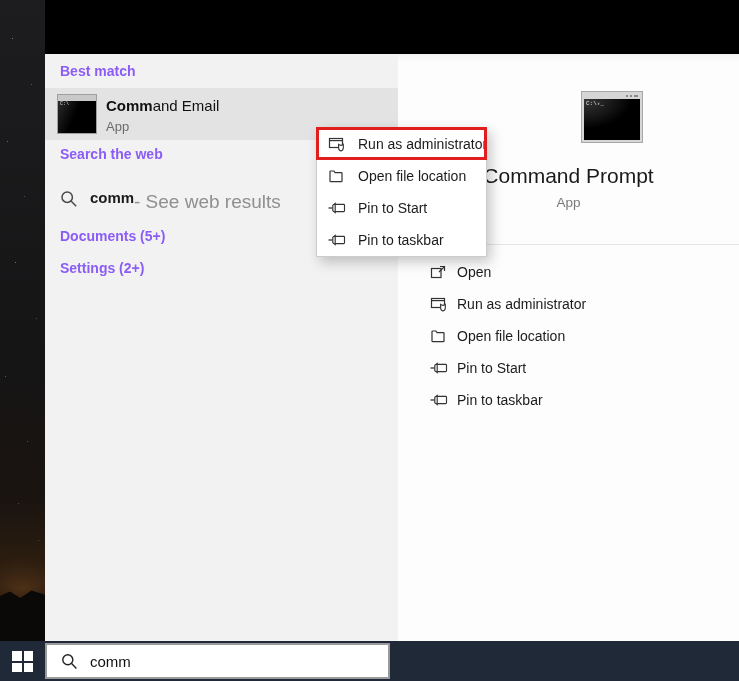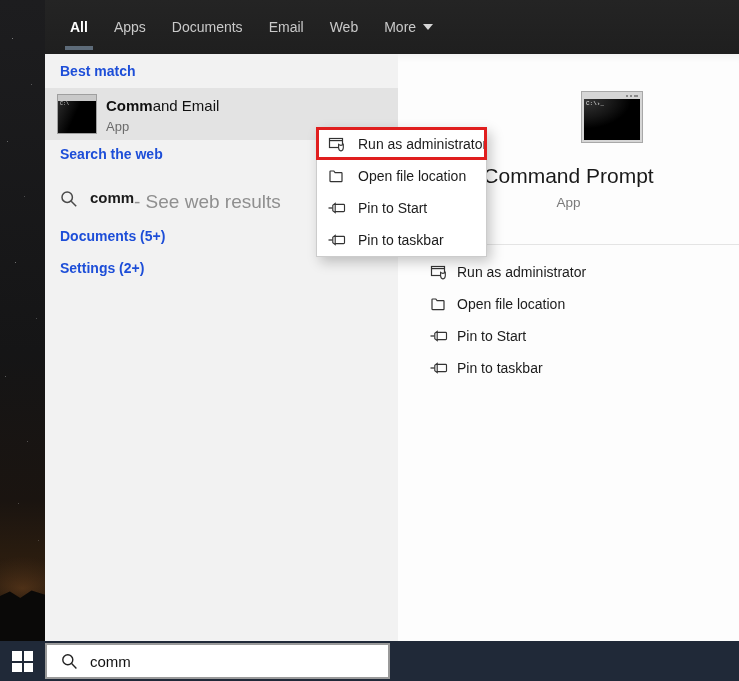--- a/index.html
+++ b/index.html
@@ -29,21 +29,21 @@
   .tab.active { color:#fff; font-weight:bold; }
   .tab.active::after { content:""; position:absolute; left:8px; right:8px; bottom:4px; height:4px; background:#5d6b79; }
   .chev-down { width:0; height:0; border-left:5px solid transparent; border-right:5px solid transparent;
     border-top:6px solid #d6d6d6; display:inline-block; }
 
   
   .left-panel  { position:absolute; left:45px;  top:54px; width:353px; height:587px; background:#f2f2f2; }
   .right-panel { position:absolute; left:398px; top:54px; width:341px; height:587px; background:#fdfdfd;
     box-shadow:inset 0 10px 8px -8px rgba(0,0,0,.06); }
 
-  .section-label { position:absolute; left:15px; font-size:14px; font-weight:bold; color:#1d4ed8; }
+  .section-label { position:absolute; left:15px; font-size:14px; font-weight:bold; color:#8b5cf6; }
 
   .best-row { position:absolute; left:0; top:34px; width:353px; height:52px; background:#e3e3e3; display:flex; align-items:center; }
   .cmd-icon-sm { position:absolute; left:12px; top:6px; width:40px; height:40px; background:#c9c9c9;
     border:1px solid #9f9f9f; padding-top:6px; }
   .cmd-icon-sm .term { width:100%; height:100%; background:linear-gradient(115deg,#2a2a2a 0%,#000 45%); position:relative; }
   .cmd-icon-sm .term::before { content:"C:\\"; position:absolute; left:2px; top:0; color:#ddd; font-size:5px;
     font-family:"Liberation Mono","DejaVu Sans Mono",monospace; }
   .best-title { position:absolute; left:61px; top:9px; font-size:15px; color:#111; }
   .best-title b { font-weight:bold; }
   .best-sub { position:absolute; left:61px; top:31px; font-size:13px; color:#6b6b6b; }
@@ -95,41 +95,20 @@
 <body>
 
 <div id="screen">
 
   <div class="wallpaper">
     <div class="stars"></div>
     <div class="horizon"></div>
     <div class="ground"></div>
   </div>
 
-  <div class="topbar">
-    <div class="tab active">
-        <span>All</span>
-      </div>
-    <div class="tab">
-        <span>Apps</span>
-      </div>
-    <div class="tab">
-        <span>Documents</span>
-      </div>
-    <div class="tab">
-        <span>Email</span>
-      </div>
-    <div class="tab">
-        <span>Web</span>
-      </div>
-    <div class="tab">
-      <span>More</span>
-      <span class="chev-down"></span>
-    </div>
-  </div>
 
   <div class="left-panel">
     <div class="section-label" style="top:9px">Best match</div>
 
     <div class="best-row">
       <div class="cmd-icon-sm">
           <div class="term"></div>
         </div>
       <div class="best-title"><b>Comm</b><span>and Email</span></div>
       <div class="best-sub">App</div>
@@ -154,20 +133,29 @@
     <div class="cmd-icon-lg">
         <div class="term"></div>
       </div>
     <div class="preview-title">Command Prompt</div>
     <div class="preview-sub">App</div>
     <div class="preview-divider"></div>
 
     <div class="action-list">
       <div class="action-row">
         <span class="a-icon">
+          <svg width="17" height="16" viewBox="0 0 17 16">
+              <rect x="1.5" y="4.5" width="9.5" height="9" fill="none" stroke="#333" stroke-width="1.2"></rect>
+              <path d="M10 2.5h4.5V7M14.2 2.8 9 8" fill="none" stroke="#333" stroke-width="1.2"></path>
+            </svg>
+        </span>
+        <span class="a-label">Open</span>
+      </div>
+      <div class="action-row">
+        <span class="a-icon">
           <svg width="18" height="16" viewBox="0 0 18 16">
               <rect x="1.5" y="2.5" width="13" height="9" fill="none" stroke="#333" stroke-width="1.2"></rect>
               <line x1="1.5" y1="4.6" x2="14.5" y2="4.6" stroke="#333" stroke-width="1.2"></line>
               <path d="M10.6 8.4c1.4 1.1 3.3 1.1 4.7 0v3.3c0 2-1.7 3.1-2.35 3.3-.65-.2-2.35-1.3-2.35-3.3z" fill="#fff" stroke="#333" stroke-width="1.1"></path>
             </svg>
         </span>
         <span class="a-label">Run as administrator</span>
       </div>
       <div class="action-row">
         <span class="a-icon">

